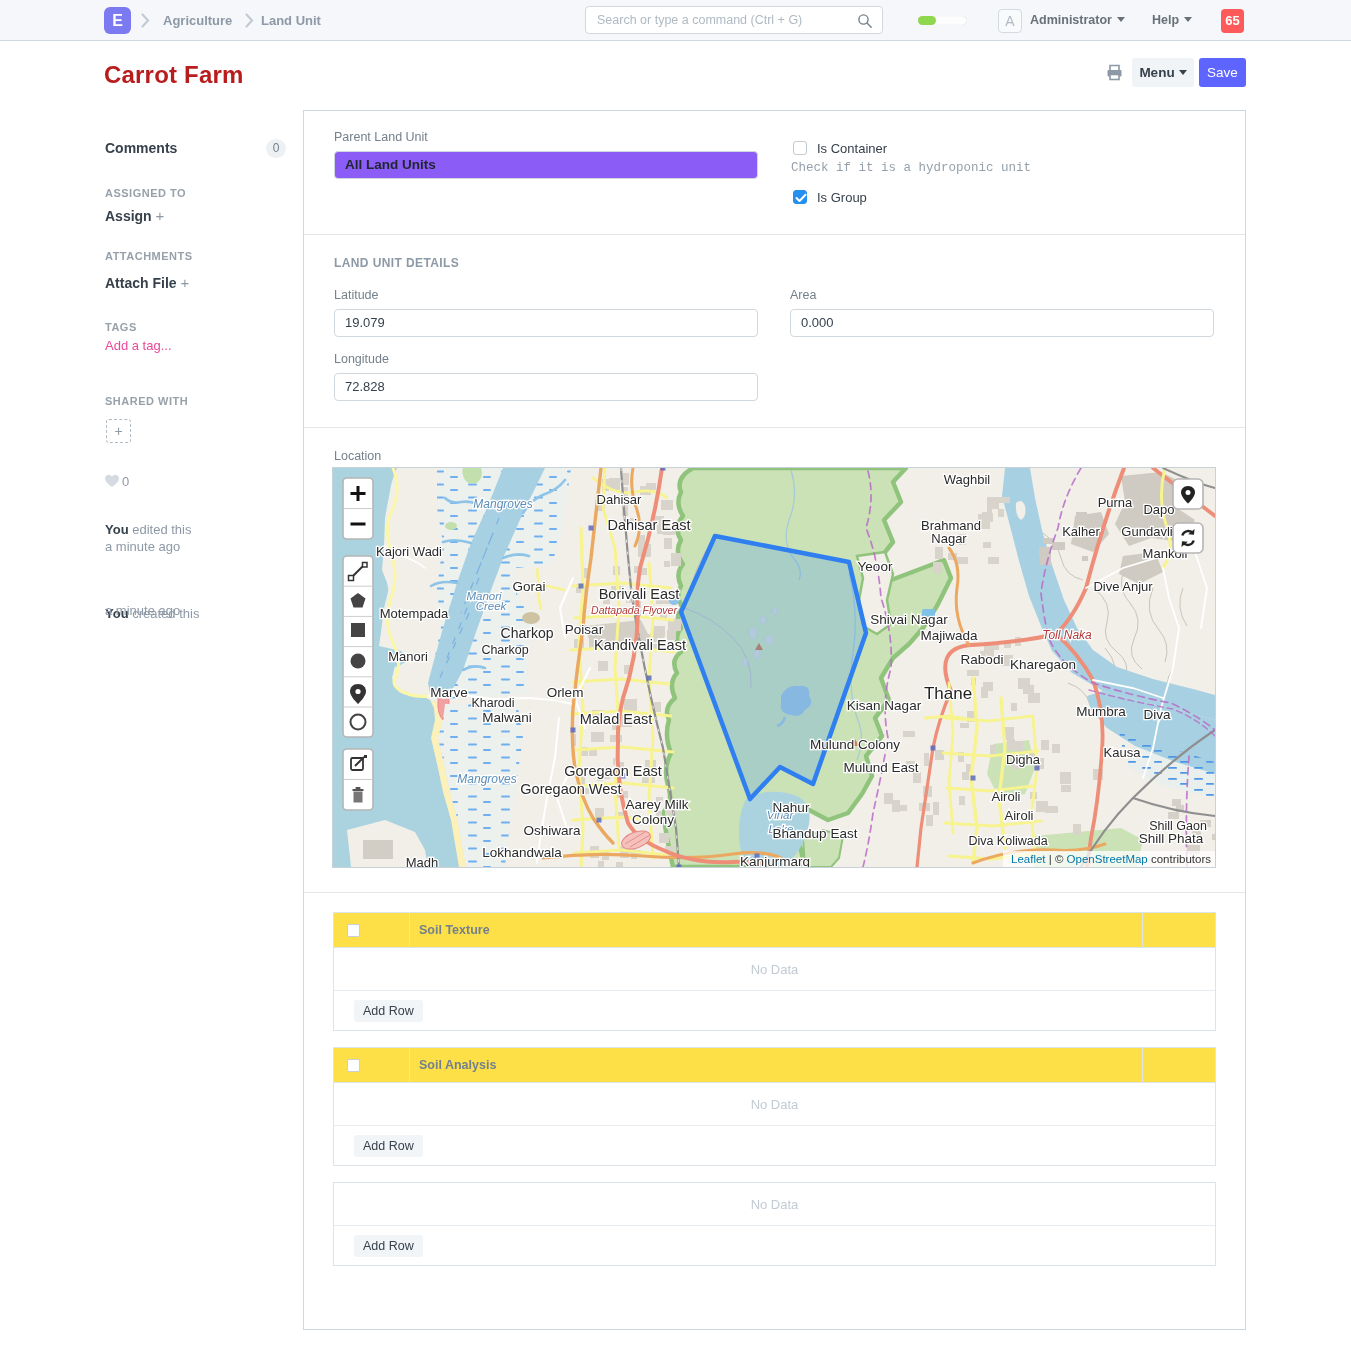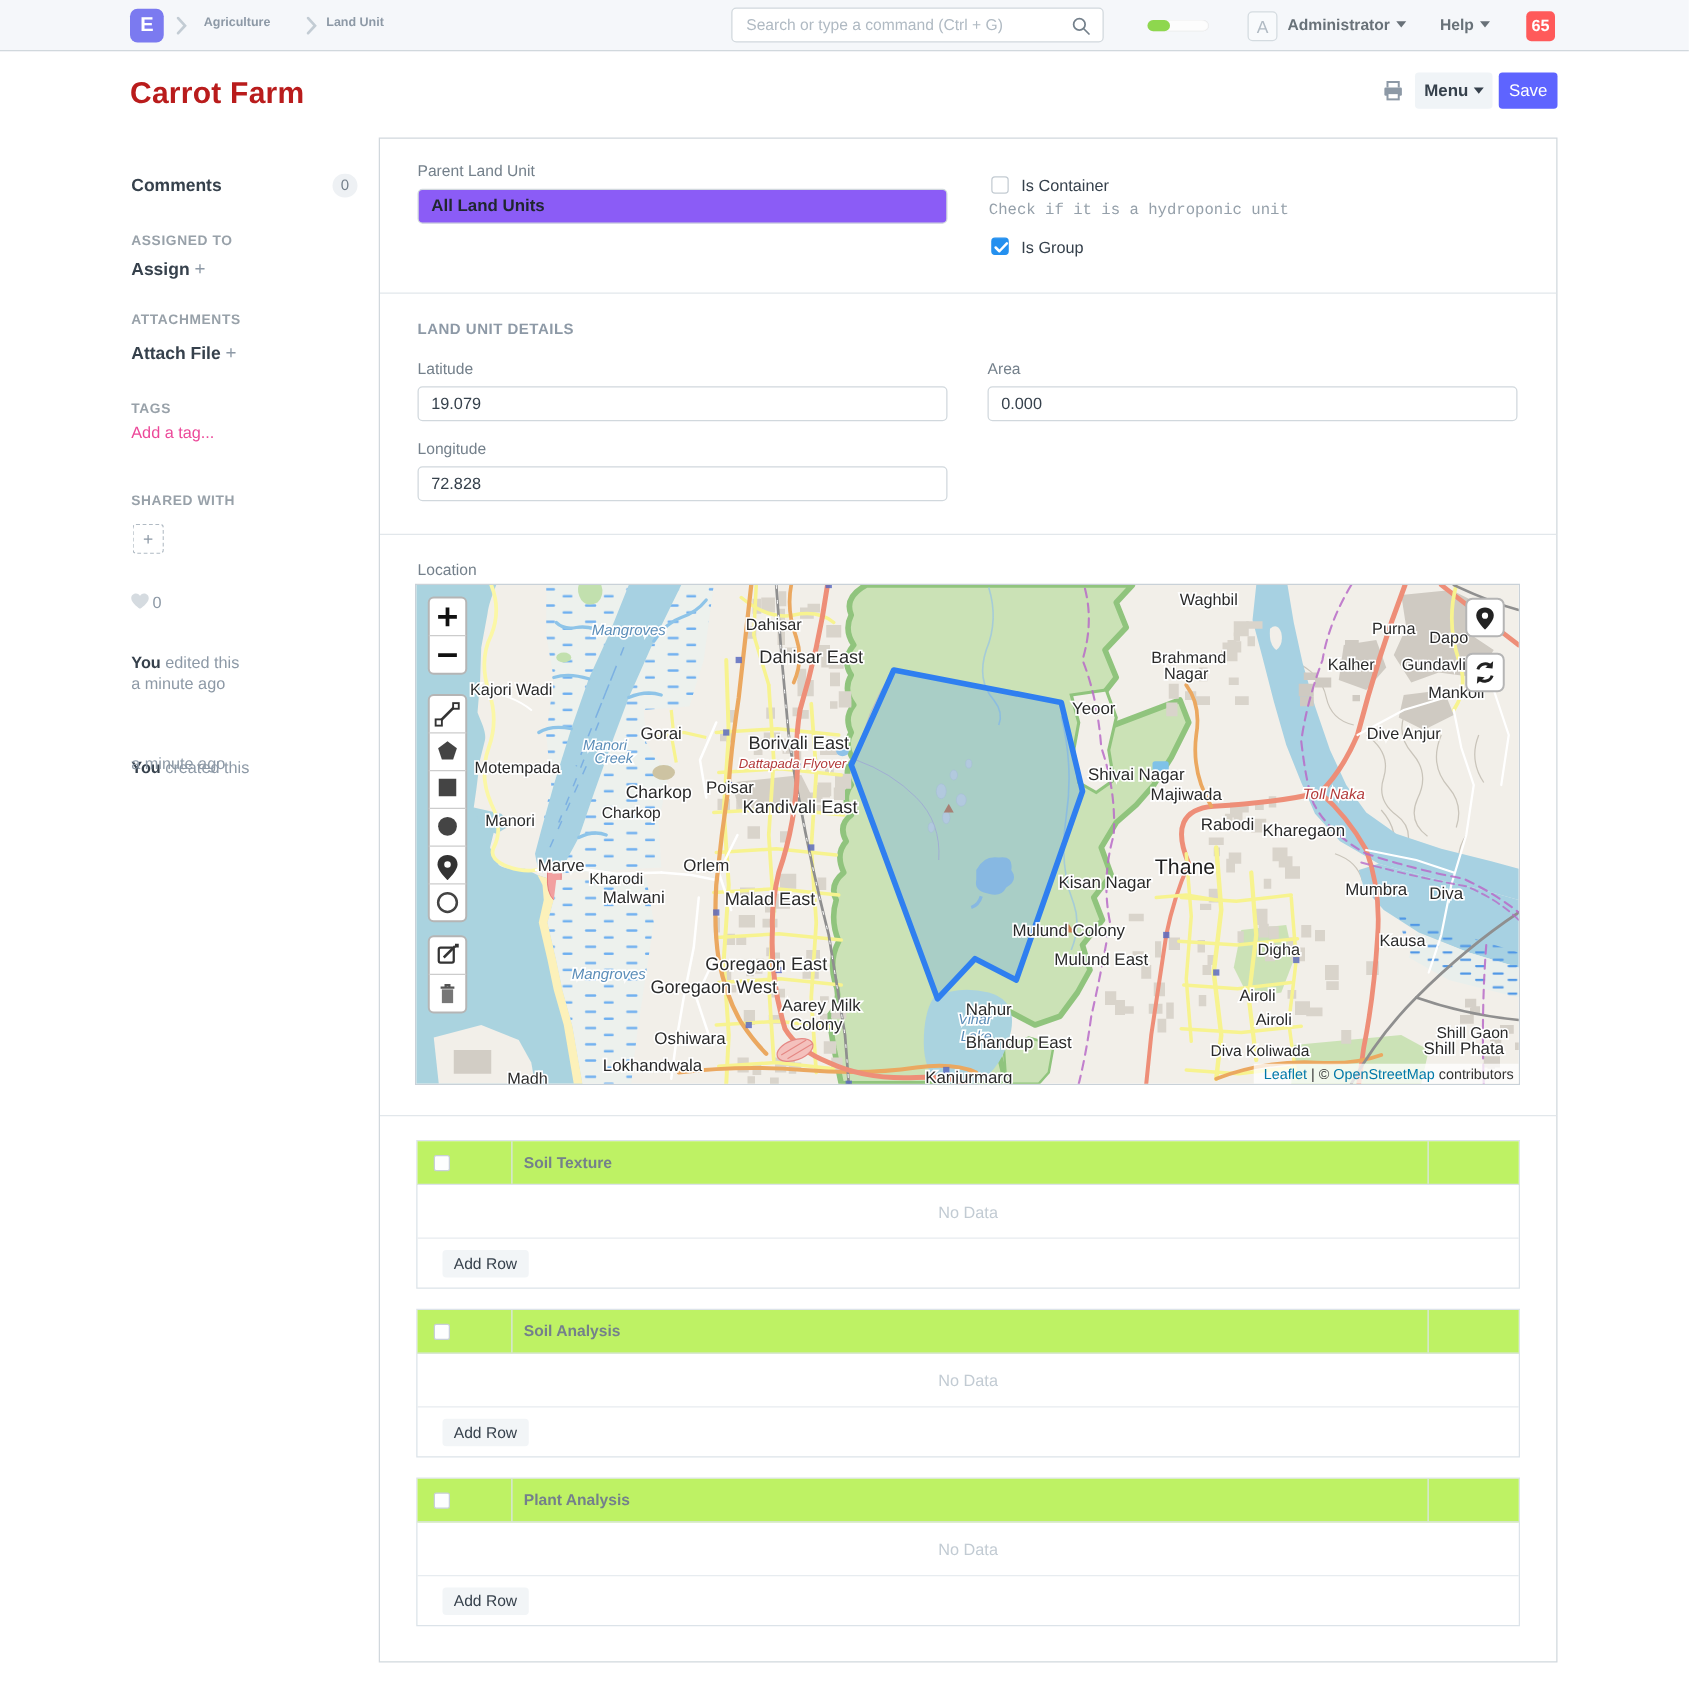--- a/index.html
+++ b/index.html
@@ -2,21 +2,21 @@
 <html><head>
 <meta charset="utf-8">
 <style>
 * { margin:0; padding:0; box-sizing:border-box; }
 html,body { width:1351px; height:1345px; background:#fff; font-family:"Liberation Sans", sans-serif; -webkit-font-smoothing:antialiased; }
 body { position:relative; overflow:hidden; }
 .abs { position:absolute; }
 
 .navbar { position:absolute; left:0; top:0; width:1351px; height:41px; background:#f5f7fa; border-bottom:1px solid #d1d8dd; }
 .logo { position:absolute; left:104px; top:7px; width:27px; height:27px; background:#7b7af0; border-radius:6px; color:#fff; font-size:16px; font-weight:bold; text-align:center; line-height:27px; }
-.crumb { position:absolute; top:13px; font-size:10px; font-weight:bold; color:#8d99a6; }
+.crumb { position:absolute; top:13px; font-size:13px; font-weight:bold; color:#8d99a6; }
 .search { position:absolute; left:585px; top:6px; width:298px; height:28px; background:#fff; border:1px solid #d1d8dd; border-radius:4px; font-size:12.5px; color:#b0bac3; line-height:26px; padding-left:11px; }
 .mag { position:absolute; right:9px; top:6px; }
 .pill { position:absolute; left:918px; top:16px; width:49px; height:9px; background:#fdfdfd; border-radius:5px; box-shadow:inset 0 0 1px #c8c8c8; }
 .pill i { display:block; width:18px; height:9px; background:#8ed74e; border-radius:5px; }
 .avatar { position:absolute; left:998px; top:9px; width:24px; height:24px; background:#f8fafc; border:1px solid #d4dbe0; border-radius:4px; color:#b0bac3; font-size:14px; text-align:center; line-height:22px; }
 .navtxt { position:absolute; top:13px; font-size:12.5px; font-weight:bold; color:#687178; }
 .caret { display:inline-block; width:0; height:0; border-left:4px solid transparent; border-right:4px solid transparent; border-top:5px solid #687178; margin-left:5px; vertical-align:middle; margin-bottom:2px;}
 .badge65 { position:absolute; left:1221px; top:9px; width:23px; height:24px; background:#ff5a5a; border-radius:4px; color:#fff; font-size:13px; font-weight:bold; text-align:center; line-height:24px; }
 
 .title { position:absolute; left:104px; top:61px; font-size:24px; font-weight:bold; color:#b91c1c; letter-spacing:0.2px; }
@@ -39,21 +39,21 @@
 .sech { position:absolute; font-size:12px; font-weight:bold; color:#8d99a6; letter-spacing:0.4px; }
 .inp { position:absolute; width:424px; height:28px; border:1px solid #d1d8dd; border-radius:4px; background:#fff; font-size:13px; color:#36414c; line-height:26px; padding-left:10px; }
 .inp.bold { background:#8b5cf6; font-weight:bold; font-size:13.5px; color:#1f272e; }
 .cb { position:absolute; width:14px; height:14px; border:1px solid #c3cbd2; border-radius:3px; background:#fff; }
 .cb.on { background:#2490ef; border-color:#2490ef; }
 .cb.on svg { position:absolute; left:1px; top:2px; }
 .cblbl { position:absolute; font-size:13px; color:#36414c; }
 .help { position:absolute; font-size:12.5px; color:#95a0aa;font-family:Liberation Mono, monospace; }
 
 .grid { position:absolute; left:29px; width:883px; border:1px solid #dce3e9; }
-.ghead { height:35px; background:#bef264; border-bottom:1px solid #dce3e9; position:relative; }
+.ghead { height:35px; background:#fde047; border-bottom:1px solid #dce3e9; position:relative; }
 .ghead .gcb { position:absolute; left:13px; top:11px; width:13px; height:13px; border:1px solid #c8d0d7; border-radius:2px; background:#fdfefe; }
 .ghead .v1 { position:absolute; left:75px; top:0; height:34px; border-left:1px solid #dce3e9; }
 .ghead .v2 { position:absolute; left:808px; top:0; height:34px; border-left:1px solid #dce3e9; }
 .ghead .gt { position:absolute; left:85px; top:10px; font-size:12.5px; font-weight:bold; color:#74808b; }
 .gbody { height:43px; border-bottom:1px solid #e7ecf0; color:#c2cbd3; font-size:13px; text-align:center; line-height:43px; }
 .gfoot { height:39px; position:relative; }
 .addrow { position:absolute; left:20px; top:9px; height:22px; background:#f2f5f7; border-radius:3px; font-size:12.5px; color:#36414c; line-height:22px; padding:0 9px; }
 </style>
 </head>
 <body>
@@ -571,24 +571,18 @@
         <div class="v1"></div>
         <div class="v2"></div>
         <div class="gt">Soil Analysis</div>
       </div>
     <div class="gbody">No Data</div>
     <div class="gfoot">
         <div class="addrow">Add Row</div>
       </div>
   </div>
   <div class="grid" style="top:1071px;">
-    <div class="ghead">
-        <div class="gcb"></div>
-        <div class="v1"></div>
-        <div class="v2"></div>
-        <div class="gt">Plant Analysis</div>
-      </div>
     <div class="gbody">No Data</div>
     <div class="gfoot">
         <div class="addrow">Add Row</div>
       </div>
   </div>
 </div>
 
 </body></html>

